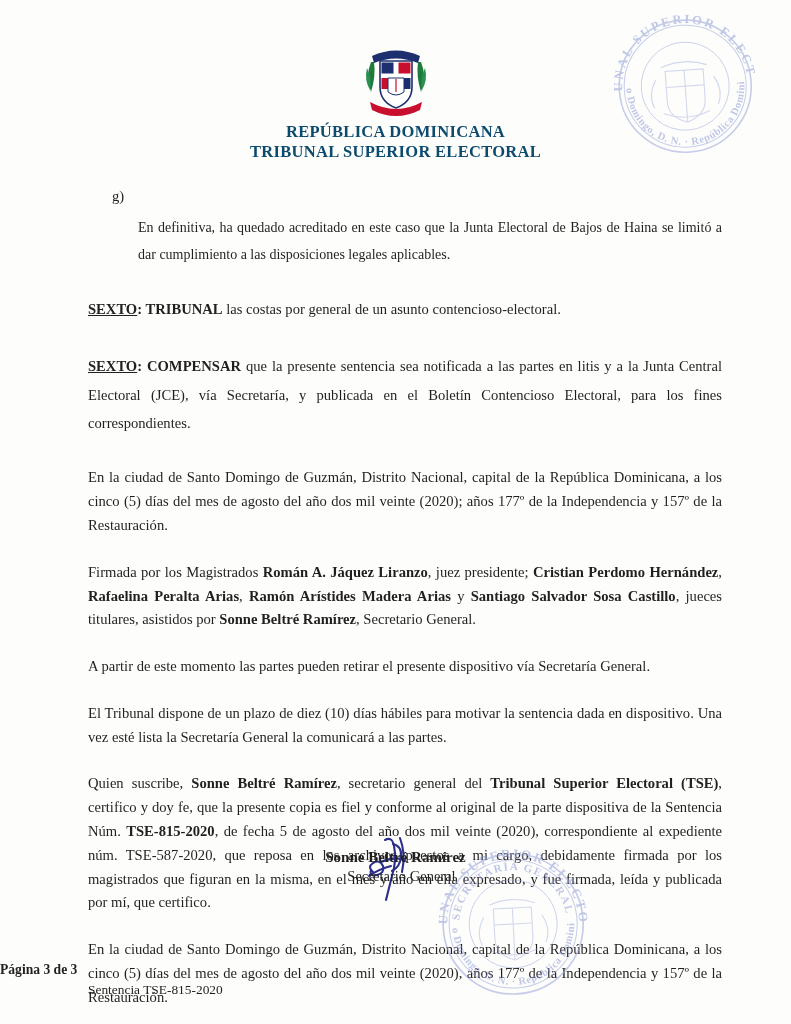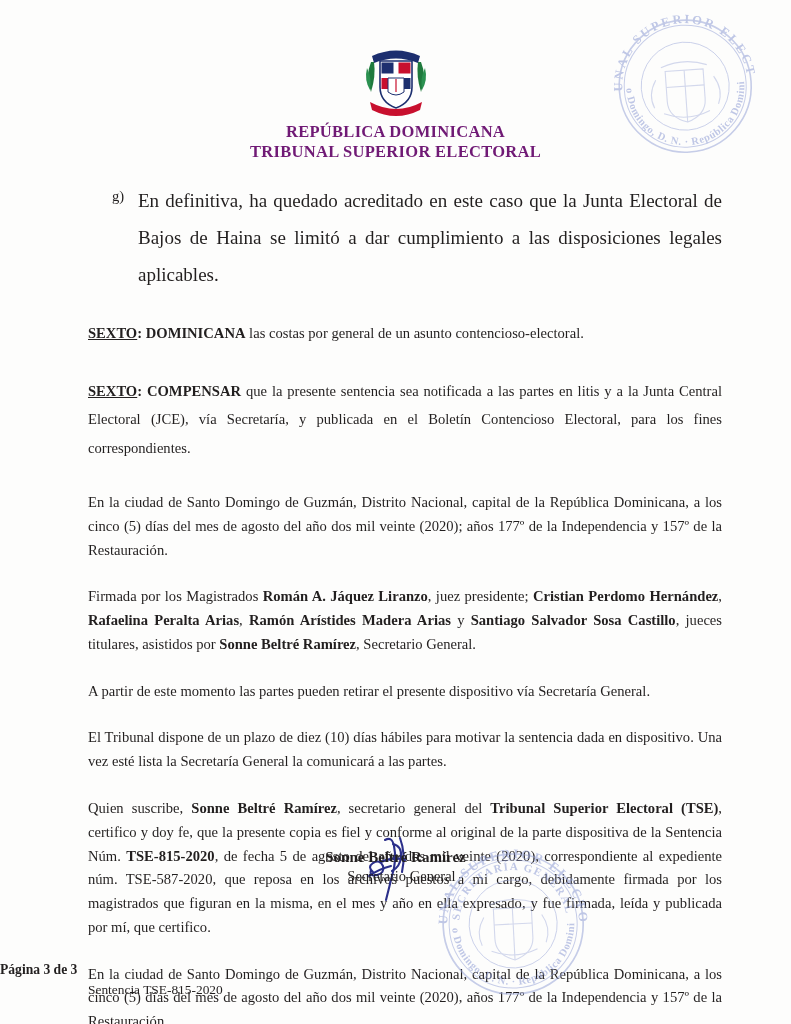--- a/index.html
+++ b/index.html
@@ -54,21 +54,21 @@
     width: 76px;
     height: 78px;
     margin: 0 auto 4px auto;
     display: block;
   }
   .org-line {
     font-weight: bold;
     font-size: 16.5px;
     letter-spacing: 0.3px;
     line-height: 20px;
-    color: #701a75;
+    color: #0c4a6e;
   }
 
   
   .body {
     position: absolute;
     left: 88px;
     top: 182px;
     width: 634px;
   }
   p.para {
@@ -85,23 +85,24 @@
     margin: 0 0 20px 0;
     padding-left: 24px;
   }
   .list-marker {
     flex: 0 0 26px;
     font-size: 14.6px;
     line-height: 1.95;
   }
   .list-text {
     flex: 1 1 auto;
-    font-size: 19px;
+    font-size: 14px;
     line-height: 1.95;
     text-align: justify;
+    margin-top: 32px;
   }
 
   b, .b { font-weight: bold; }
   .u { text-decoration: underline; font-weight: bold; }
 
   .gap-sm { height: 6px; }
   .gap-md { height: 12px; }
 
   
   .signature-block {
@@ -214,21 +215,21 @@
   <div class="body">
 
     <div class="list-item">
       <div class="list-marker">g)</div>
       <div class="list-text">En definitiva, ha quedado acreditado en este caso que la Junta Electoral de Bajos de Haina se limitó a dar cumplimiento a las disposiciones legales aplicables.</div>
     </div>
 
     <div class="gap-sm"></div>
 
     <p class="para loose">
-      <span class="u">SEXTO</span><span class="b">: </span><span class="b">DOMINICANA</span><span> las costas por general de un asunto contencioso-electoral.</span>
+      <span class="u">SEXTO</span><span class="b">: </span><span class="b">TRIBUNAL</span><span> las costas por general de un asunto contencioso-electoral.</span>
     </p>
 
     <div class="gap-md"></div>
 
     <p class="para loose">
       <span class="u">SEXTO</span><span class="b">: </span><span class="b">COMPENSAR</span><span> que la presente sentencia sea notificada a las partes en litis y a la Junta Central Electoral (JCE), vía Secretaría, y publicada en el Boletín Contencioso Electoral, para los fines correspondientes.</span>
     </p>
 
     <div class="gap-md"></div>
 

